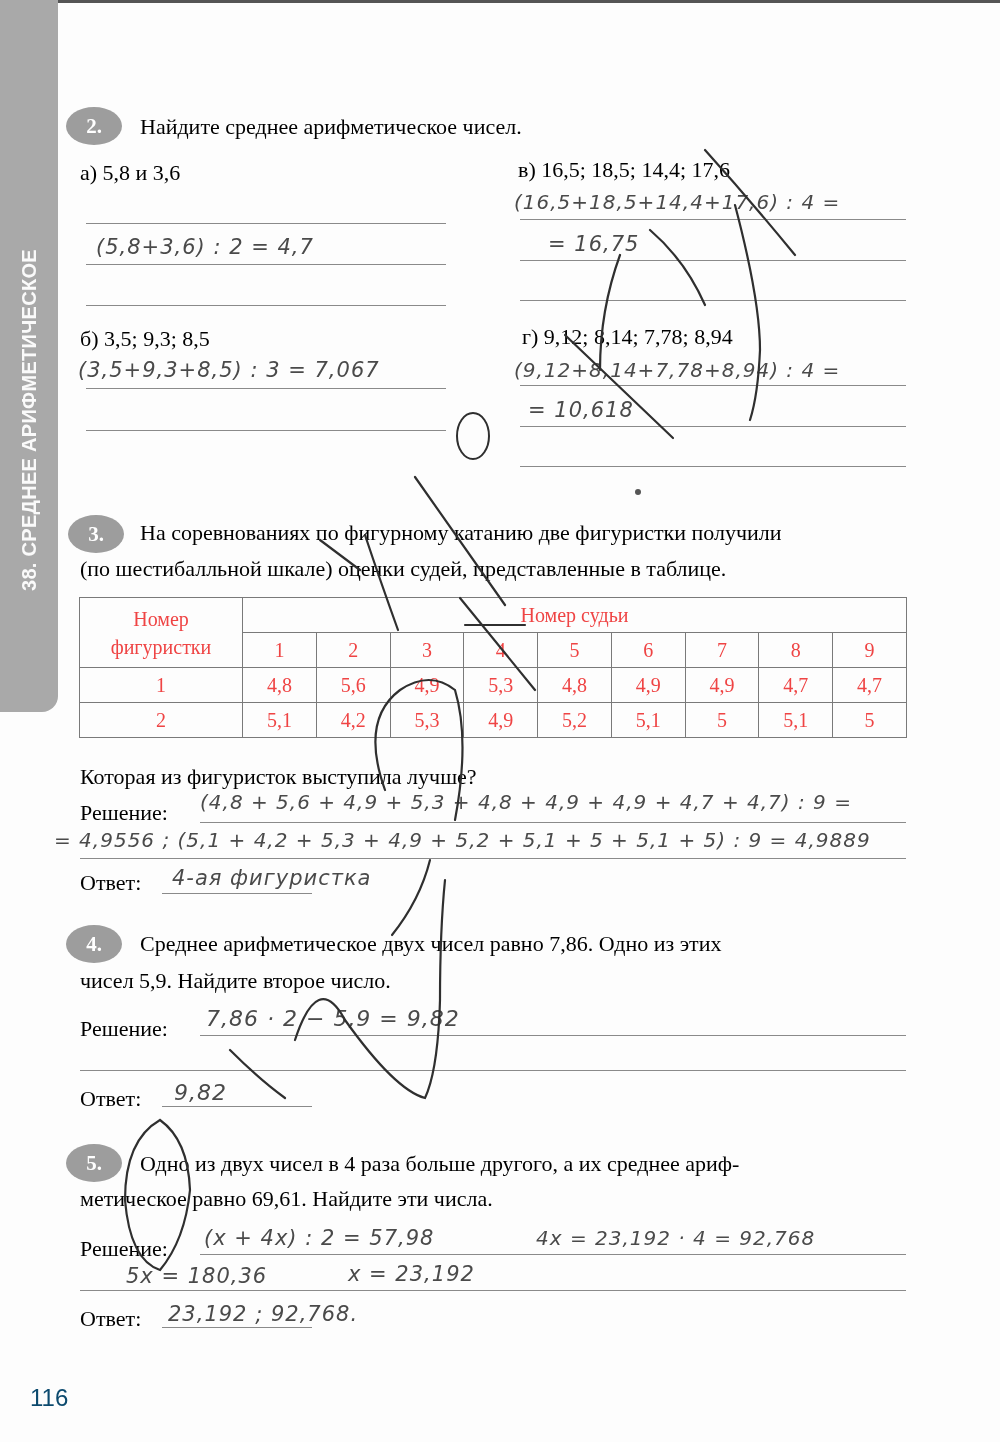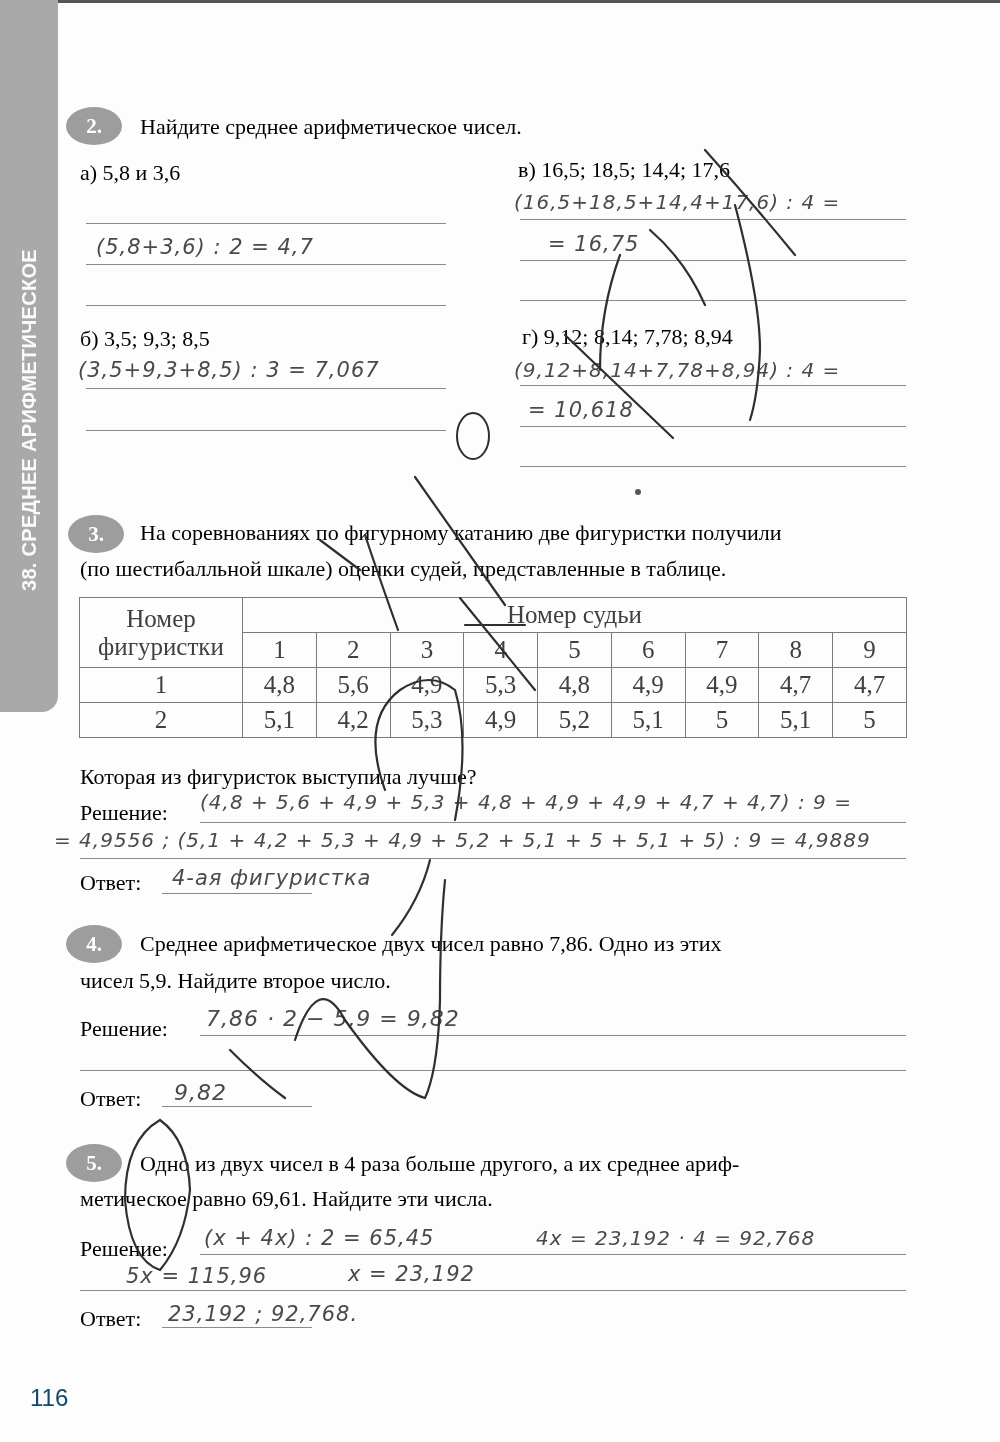--- a/index.html
+++ b/index.html
@@ -13,21 +13,21 @@
              font-size:20px; letter-spacing:0.3px; }
   .badge { position:absolute; width:56px; height:38px; border-radius:50%; background:#9d9d9d;
            color:#fff; font-weight:bold; font-size:21px; display:flex; align-items:center; justify-content:center;
            font-family:"Liberation Serif", serif; }
   .text { position:absolute; font-size:21px; white-space:nowrap; color:#000000; }
   .cond { font-family:"Liberation Serif", serif; font-size:22px; }
   .hand { position:absolute; font-family:"DejaVu Sans", sans-serif; font-style:italic; font-size:21px;
           color:#4a4a4a; white-space:nowrap; font-weight:300; letter-spacing:1px; }
   .rule { position:absolute; height:1px; background:#8a8a8a; }
   table.scores { position:absolute; left:79px; top:597px; width:828px; border-collapse:collapse;
-          font-family:"Liberation Serif", serif; font-size:25px; color:#404040; }
+          font-family:"Liberation Serif", serif; font-size:20px; color:#ef4444; }
   table.scores td { border:1.5px solid #7a7a7a; text-align:center; height:34px; padding:0; }
   table.scores td.head-left { width:162px; line-height:28px; }
   .pagenum { position:absolute; left:30px; top:1384px; font-family:"Liberation Sans", sans-serif;
              font-size:24px; color:#0c4a6e; }
   svg.scribble { position:absolute; left:0; top:0; pointer-events:none; }
 </style>
 </head>
 <body>
 
 <div class="topline"></div>
@@ -133,24 +133,24 @@
 <div class="rule" style="left:200px;top:1035px;width:706px;"></div>
 <div class="rule" style="left:80px;top:1070px;width:826px;"></div>
 <div class="text cond" style="left:80px;top:1086px;">Ответ:</div>
 <div class="hand" style="left:174px;top:1080px;font-size:22px;">9,82</div>
 <div class="rule" style="left:162px;top:1106px;width:150px;"></div>
 
 <div class="badge" style="left:66px;top:1144px;">5.</div>
 <div class="text cond" style="left:140px;top:1151px;">Одно из двух чисел в 4 раза больше другого, а их среднее ариф-</div>
 <div class="text cond" style="left:80px;top:1186px;">метическое равно 69,61. Найдите эти числа.</div>
 <div class="text cond" style="left:80px;top:1236px;">Решение:</div>
-<div class="hand" style="left:204px;top:1226px;">(x + 4x) : 2 = 65,45</div>
+<div class="hand" style="left:204px;top:1226px;">(x + 4x) : 2 = 57,98</div>
 <div class="hand" style="left:536px;top:1226px;font-size:20px;">4x = 23,192 · 4 = 92,768</div>
 <div class="rule" style="left:200px;top:1254px;width:706px;"></div>
-<div class="hand" style="left:126px;top:1264px;">5x = 115,96</div>
+<div class="hand" style="left:126px;top:1264px;">5x = 180,36</div>
 <div class="hand" style="left:348px;top:1262px;">x = 23,192</div>
 <div class="rule" style="left:80px;top:1290px;width:826px;"></div>
 <div class="text cond" style="left:80px;top:1306px;">Ответ:</div>
 <div class="hand" style="left:168px;top:1302px;">23,192 ; 92,768.</div>
 <div class="rule" style="left:162px;top:1327px;width:150px;"></div>
 
 <div class="pagenum">116</div>
 
 <svg class="scribble" width="1000" height="1442">
   <g fill="none" stroke="#2f2f2f" stroke-width="2.2" stroke-linecap="round">

